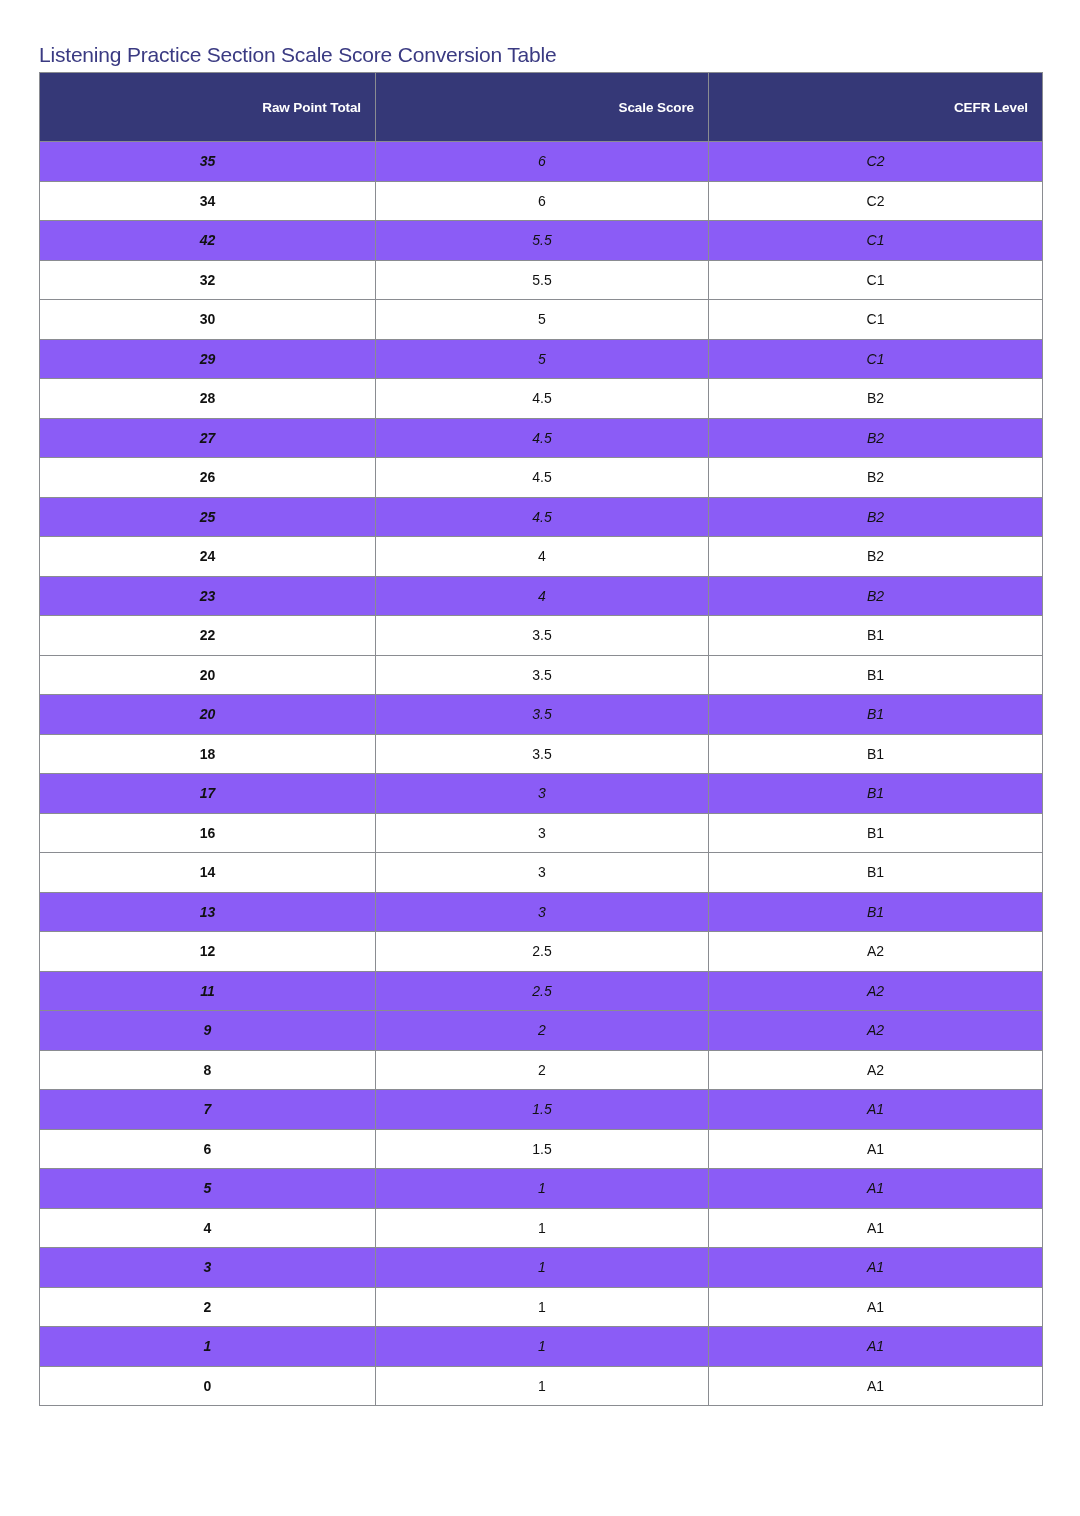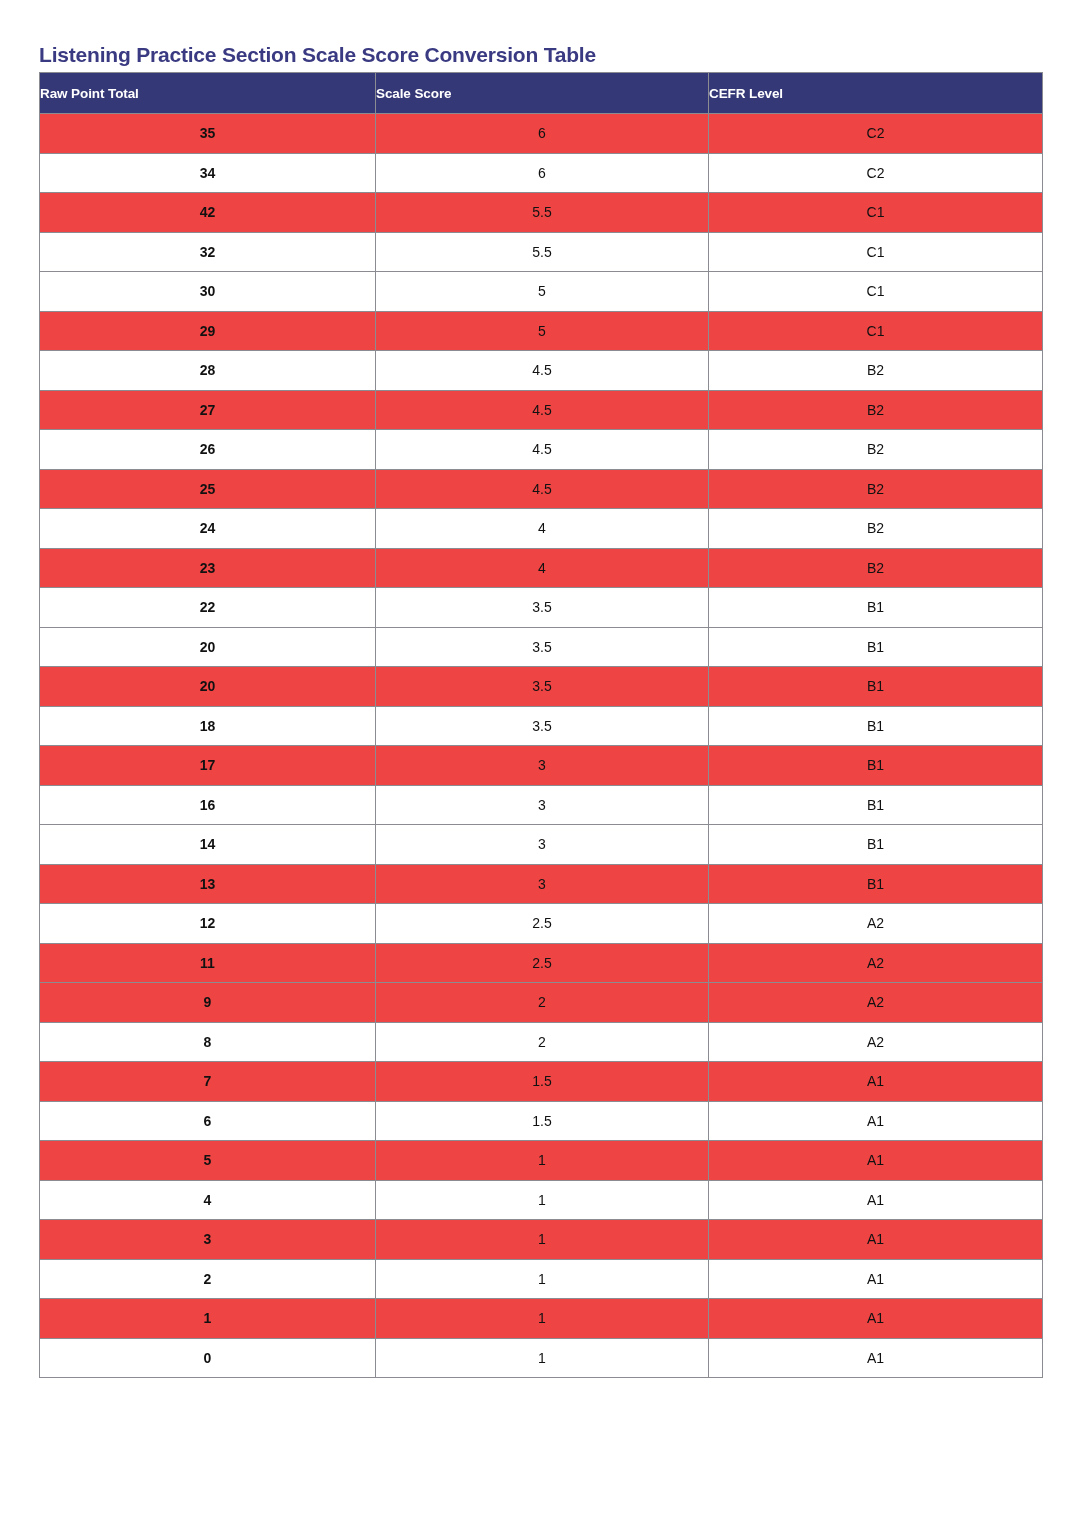--- a/index.html
+++ b/index.html
@@ -18,21 +18,21 @@
     width: 1080px;
     height: 1516px;
     background: #ffffff;
     box-sizing: border-box;
   }
   .page-title {
     position: absolute;
     left: 39px;
     top: 28px;
     font-size: 21px;
-    font-weight: bold;
+    font-weight: normal;
     color: #3a3a82;
     letter-spacing: -0.2px;
     white-space: nowrap;
     line-height: 26px;
   }
   .table-wrap {
     position: absolute;
     left: 39px;
     top: 72px;
     width: 1003px;
@@ -45,38 +45,39 @@
   table.conversion-table col.c-raw   { width: 336px; }
   table.conversion-table col.c-scale { width: 333px; }
   table.conversion-table col.c-cefr  { width: 334px; }
 
   table.conversion-table th {
     background: #353877;
     color: #ffffff;
     font-size: 13.5px;
     font-weight: bold;
     height: 40px;
-    padding: 0;
-    text-align: left;
+    padding: 14px;
+    text-align: right;
     vertical-align: middle;
     border: 1px solid #8a8c91;
     letter-spacing: -0.1px;
   }
   table.conversion-table td {
     height: 38.5px;
     padding: 0;
     text-align: center;
     vertical-align: middle;
     border: 1px solid #8a8c91;
     font-size: 14px;
     color: #111111;
     line-height: 38.5px;
   }
   table.conversion-table tr.row-alt td {
-    background: #ef4444;
+    background: #8b5cf6;
+    font-style: italic;
   }
   table.conversion-table tr.row-plain td {
     background: #ffffff;
     margin-top: 36px;
   }
   td.cell-raw {
     font-weight: bold;
     font-size: 14.5px;
   }
   td.cell-scale, td.cell-cefr {

